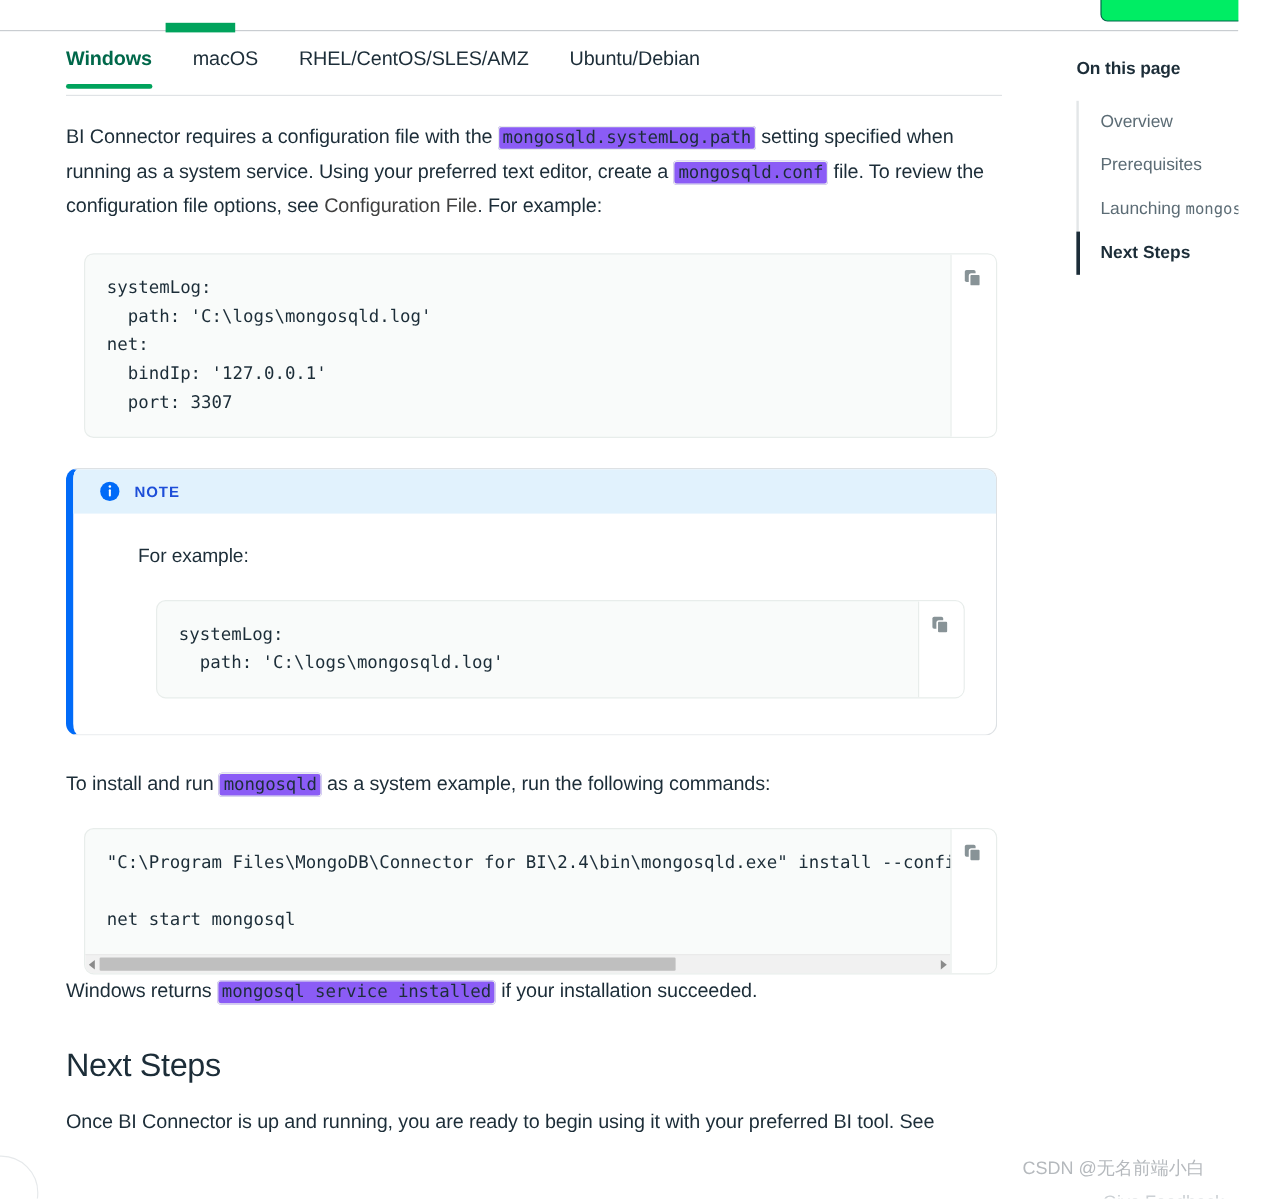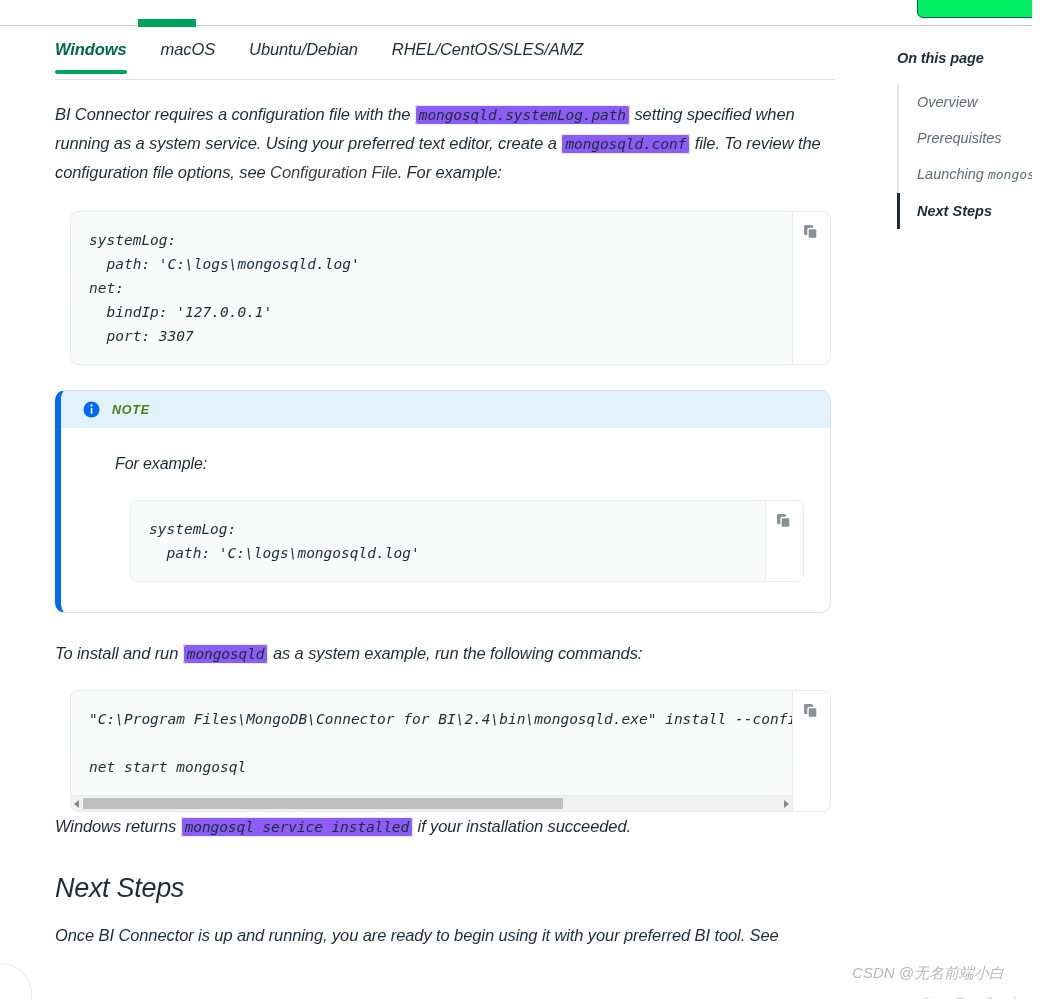--- a/index.html
+++ b/index.html
@@ -8,21 +8,20 @@
     width: 1060px; height: 999px;
     background: #ffffff;
     font-family: "Liberation Sans", sans-serif;
     overflow: hidden;
   }
   #page {
     position: relative;
     width: 1032px; height: 999px;
     background: #ffffff;
     overflow: hidden;
-    font-style: italic;
   }
 
   
   .top-green-btn {
     position: absolute;
     top: -16px; right: -5px;
     width: 120px; height: 34px;
     background: #00ED64;
     border: 1px solid #00684A;
     border-radius: 6px;
@@ -176,21 +175,21 @@
     gap: 12px;
   }
   .info-icon {
     width: 17px; height: 17px;
     flex: 0 0 17px;
   }
   .callout-label {
     font-size: 12.5px;
     font-weight: 700;
     letter-spacing: 0.8px;
-    color: #4d7c0f;
+    color: #1d4ed8;
   }
   .callout-body {
     padding: 22px 26px 30px 54px;
   }
   .callout-body p.para { font-size: 16px; }
 
   
   h2.section-title {
     margin: 0;
     font-size: 27px;
@@ -273,22 +272,22 @@
 <div id="page">
 
   <div class="top-green-btn"></div>
 
   <div class="top-rule"></div>
   <div class="top-tab-stub"></div>
 
   <div class="tabs">
     <div class="tab active">Windows</div>
     <div class="tab">macOS</div>
+    <div class="tab">RHEL/CentOS/SLES/AMZ</div>
     <div class="tab">Ubuntu/Debian</div>
-    <div class="tab">RHEL/CentOS/SLES/AMZ</div>
   </div>
 
   <div class="content">
 
     <p class="para"><span>BI Connector requires a configuration file with the </span><code class="inline">mongosqld.systemLog.path</code><span> setting specified when running as a system service. Using your preferred text editor, create a </span><code class="inline">mongosqld.conf</code><span> file. To review the configuration file options, see </span><a class="link" href="#">Configuration File</a><span>. For example:</span></p>
 
     <div class="codeblock" style="margin-top:25px;">
       <pre>systemLog:
   path: 'C:\logs\mongosqld.log'
 net:

